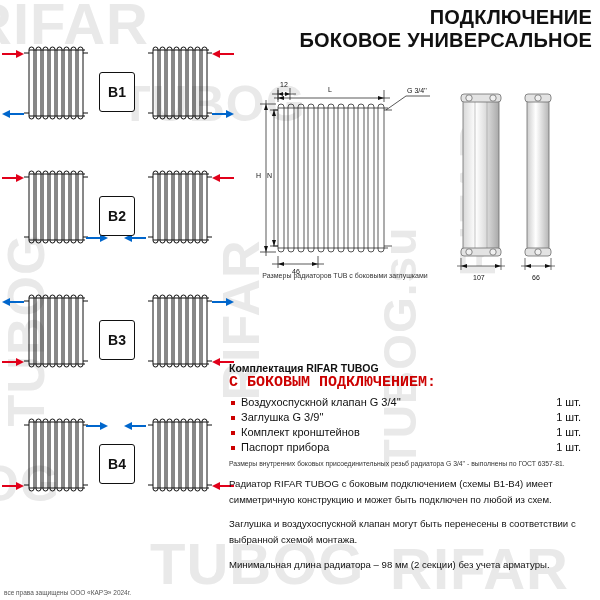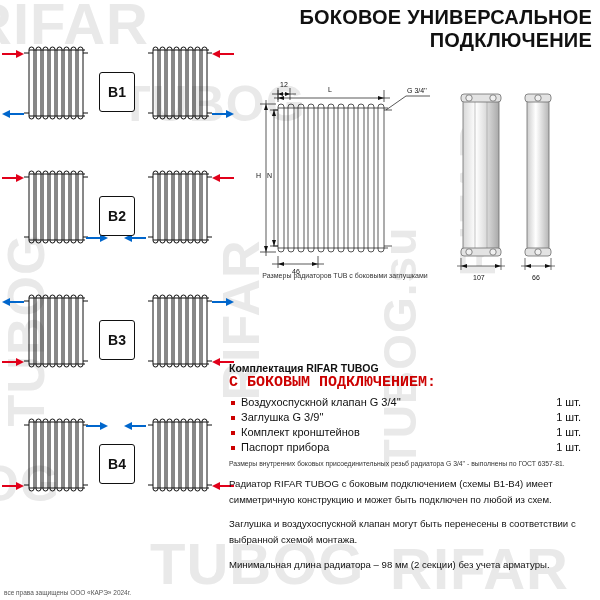--- a/index.html
+++ b/index.html
@@ -101,22 +101,22 @@
   <div class="wm" style="left:-70px; top:300px; font-size:52px; transform:rotate(-90deg); transform-origin:center;">TUBOG</div>
   <div class="wm" style="left:160px; top:290px; font-size:52px; transform:rotate(-90deg); transform-origin:center;">RIFAR</div>
   <div class="wm" style="left:280px; top:320px; font-size:46px; transform:rotate(-90deg); transform-origin:center;">TUBOG.su</div>
   <div class="wm" style="left:400px; top:170px; font-size:50px; transform:rotate(-90deg); transform-origin:center;">RIFAR</div>
   <div class="wm" style="left:150px; top:530px; font-size:58px;">TUBOG</div>
   <div class="wm" style="left:390px; top:535px; font-size:58px;">RIFAR</div>
   <div class="wm" style="left:-20px; top:455px; font-size:50px;">OG</div>
 </div>
 
 <div class="header">
+  <div class="line">ПОДКЛЮЧЕНИЕ</div>
   <div class="line">БОКОВОЕ УНИВЕРСАЛЬНОЕ</div>
-  <div class="line">ПОДКЛЮЧЕНИЕ</div>
 </div>
 
 <div class="schemes">
 
   <div class="scheme-row">
     <div class="rad left">
       <svg width="66" height="82" viewBox="0 0 66 82">
         <g stroke="#111" stroke-width="1" fill="none">
           <rect x="4" y="4" width="58" height="74" fill="#fff" stroke="none"></rect>
           <line x1="5" y1="8" x2="61" y2="8"></line>

